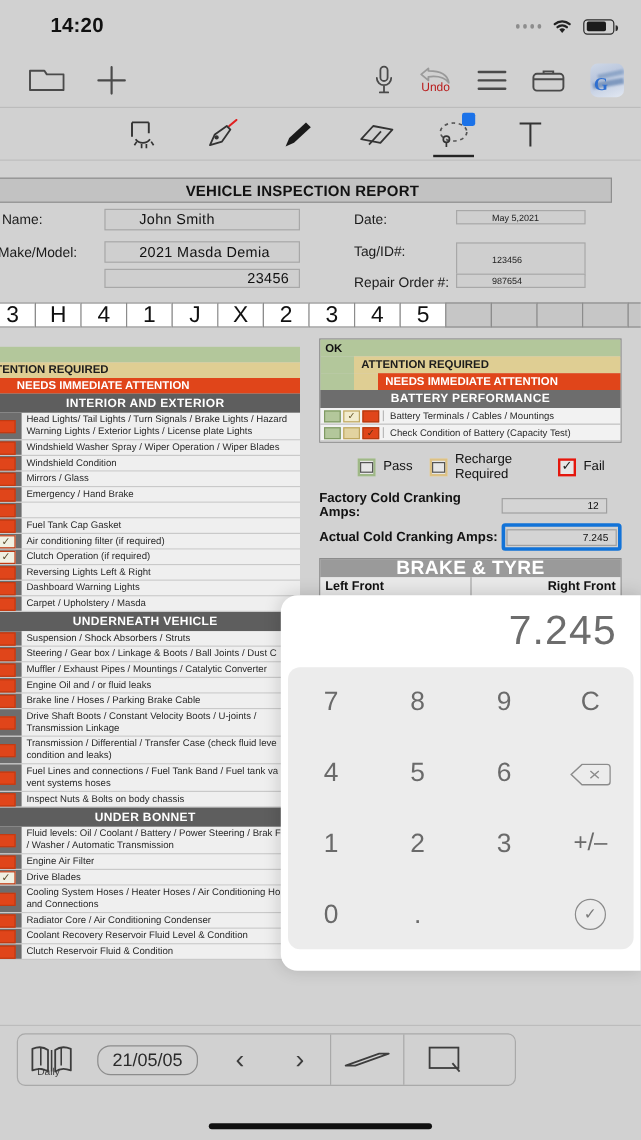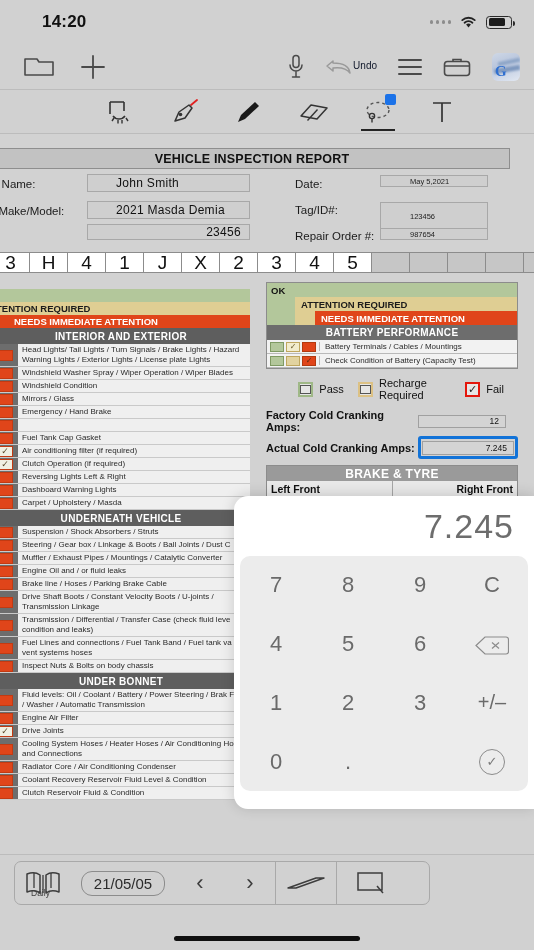--- a/index.html
+++ b/index.html
@@ -25,21 +25,21 @@
   .battery b { display:block; height:100%; width:78%; background:#1c1c1c; border-radius:1.5px; }
 
   
   .toolbar-top {
     height: 46px; display: flex; align-items: center;
     padding: 0 12px; border-bottom: 1px solid #bcbcbc;
   }
   .tb-left { display: flex; align-items: center; gap: 26px; padding-left: 12px; }
   .tb-right { margin-left: auto; display: flex; align-items: center; gap: 21px; padding-right: 2px; }
   .ic { display: inline-flex; align-items: center; justify-content: center; color: #4a4a4a; }
-  .undo-wrap { display:flex; flex-direction:row; align-items:center; color:#0f172a; }
+  .undo-wrap { display:flex; flex-direction:column; align-items:center; color:#b91c1c; }
   .undo-wrap span { font-size: 10px; margin-top:-3px; }
   .hamburger { width: 24px; display:flex; flex-direction:column; gap:5px; }
   .hamburger i { display:block; height:2px; background:#4a4a4a; border-radius:1px; }
   .avatar {
     width: 28px; height: 28px; border-radius: 6px; overflow:hidden; position: relative;
     background: linear-gradient(160deg,#cfd8e6 0%,#b9c6dd 40%,#e2e8f2 100%);
   }
   .avatar .g { position:absolute; left:3px; bottom:1px; font-size:15px; font-weight:bold; color:#2f6fd0; font-family:"Liberation Serif", serif; }
   .avatar .streak { position:absolute; right:0; top:7px; width:22px; height:4px; background:#8ea6c8; transform:rotate(-12deg); filter:blur(1px); }
   .avatar .streak2 { position:absolute; right:0; top:14px; width:26px; height:5px; background:#7f99bf; transform:rotate(-10deg); filter:blur(1px); }
@@ -144,21 +144,21 @@
 
   .amps { margin-top:8px; }
   .amp-line { display:flex; align-items:center; margin-bottom:3px; }
   .amp-line .al { font-size:11px; font-weight:bold; color:#111; width:152px; }
   .amp-box { background:#d4d4d4; border:1px solid #a0a0a0; height:13px; width:88px; display:flex; align-items:center; justify-content:flex-end; }
   .amp-box span { font-size:8.5px; color:#111; padding-right:6px; }
   .amp-focus { border:3px solid #1273d8; border-radius:3px; padding:1px; height:23px; width:100px; display:flex; align-items:center; }
   .amp-focus .amp-box { height:14px; width:100%; }
 
   .brake { margin-top:6px; border:1px solid #8c8c8c; }
-  .brake-head { height:15px; background:#9a9a9a; color:#fff; font-size:12px; font-weight:bold; display:flex; align-items:center; justify-content:center; letter-spacing:.3px; }
+  .brake-head { height:15px; background:#9a9a9a; color:#fff; font-size:16px; font-weight:bold; display:flex; align-items:center; justify-content:center; letter-spacing:.3px; }
   .brake-sub { display:flex; background:#e9e9e9; height:16px; }
   .brake-sub .c { flex:1; font-size:10.5px; font-weight:bold; color:#111; display:flex; align-items:center; padding:0 4px; }
   .brake-sub .c.r { justify-content:flex-end; border-left:1px solid #a6a6a6; }
   .brake-body { display:flex; background:#f2f2f2; height:9px; }
   .brake-body .c { flex:1; display:flex; align-items:center; gap:2px; padding:0 3px; }
   .mini { width:9px; height:6px; }
   .mini.g { background:#b3c79b; } .mini.y { background:#e2d3a0; } .mini.r { background:#e03010; }
   .brake-body .mt { font-size:5px; color:#555; }
 
   
@@ -508,21 +508,21 @@
           <div class="row">
             <div class="cbcell">
               <div class="cb"></div>
             </div>
             <div class="txt">Engine Air Filter</div>
           </div>
           <div class="row">
             <div class="cbcell">
               <div class="cb checked"></div>
             </div>
-            <div class="txt">Drive Joints</div>
+            <div class="txt">Drive Blades</div>
           </div>
           <div class="row">
             <div class="cbcell">
               <div class="cb"></div>
             </div>
             <div class="txt two">Cooling System Hoses / Heater Hoses / Air Conditioning Ho and Connections</div>
           </div>
           <div class="row">
             <div class="cbcell">
               <div class="cb"></div>

